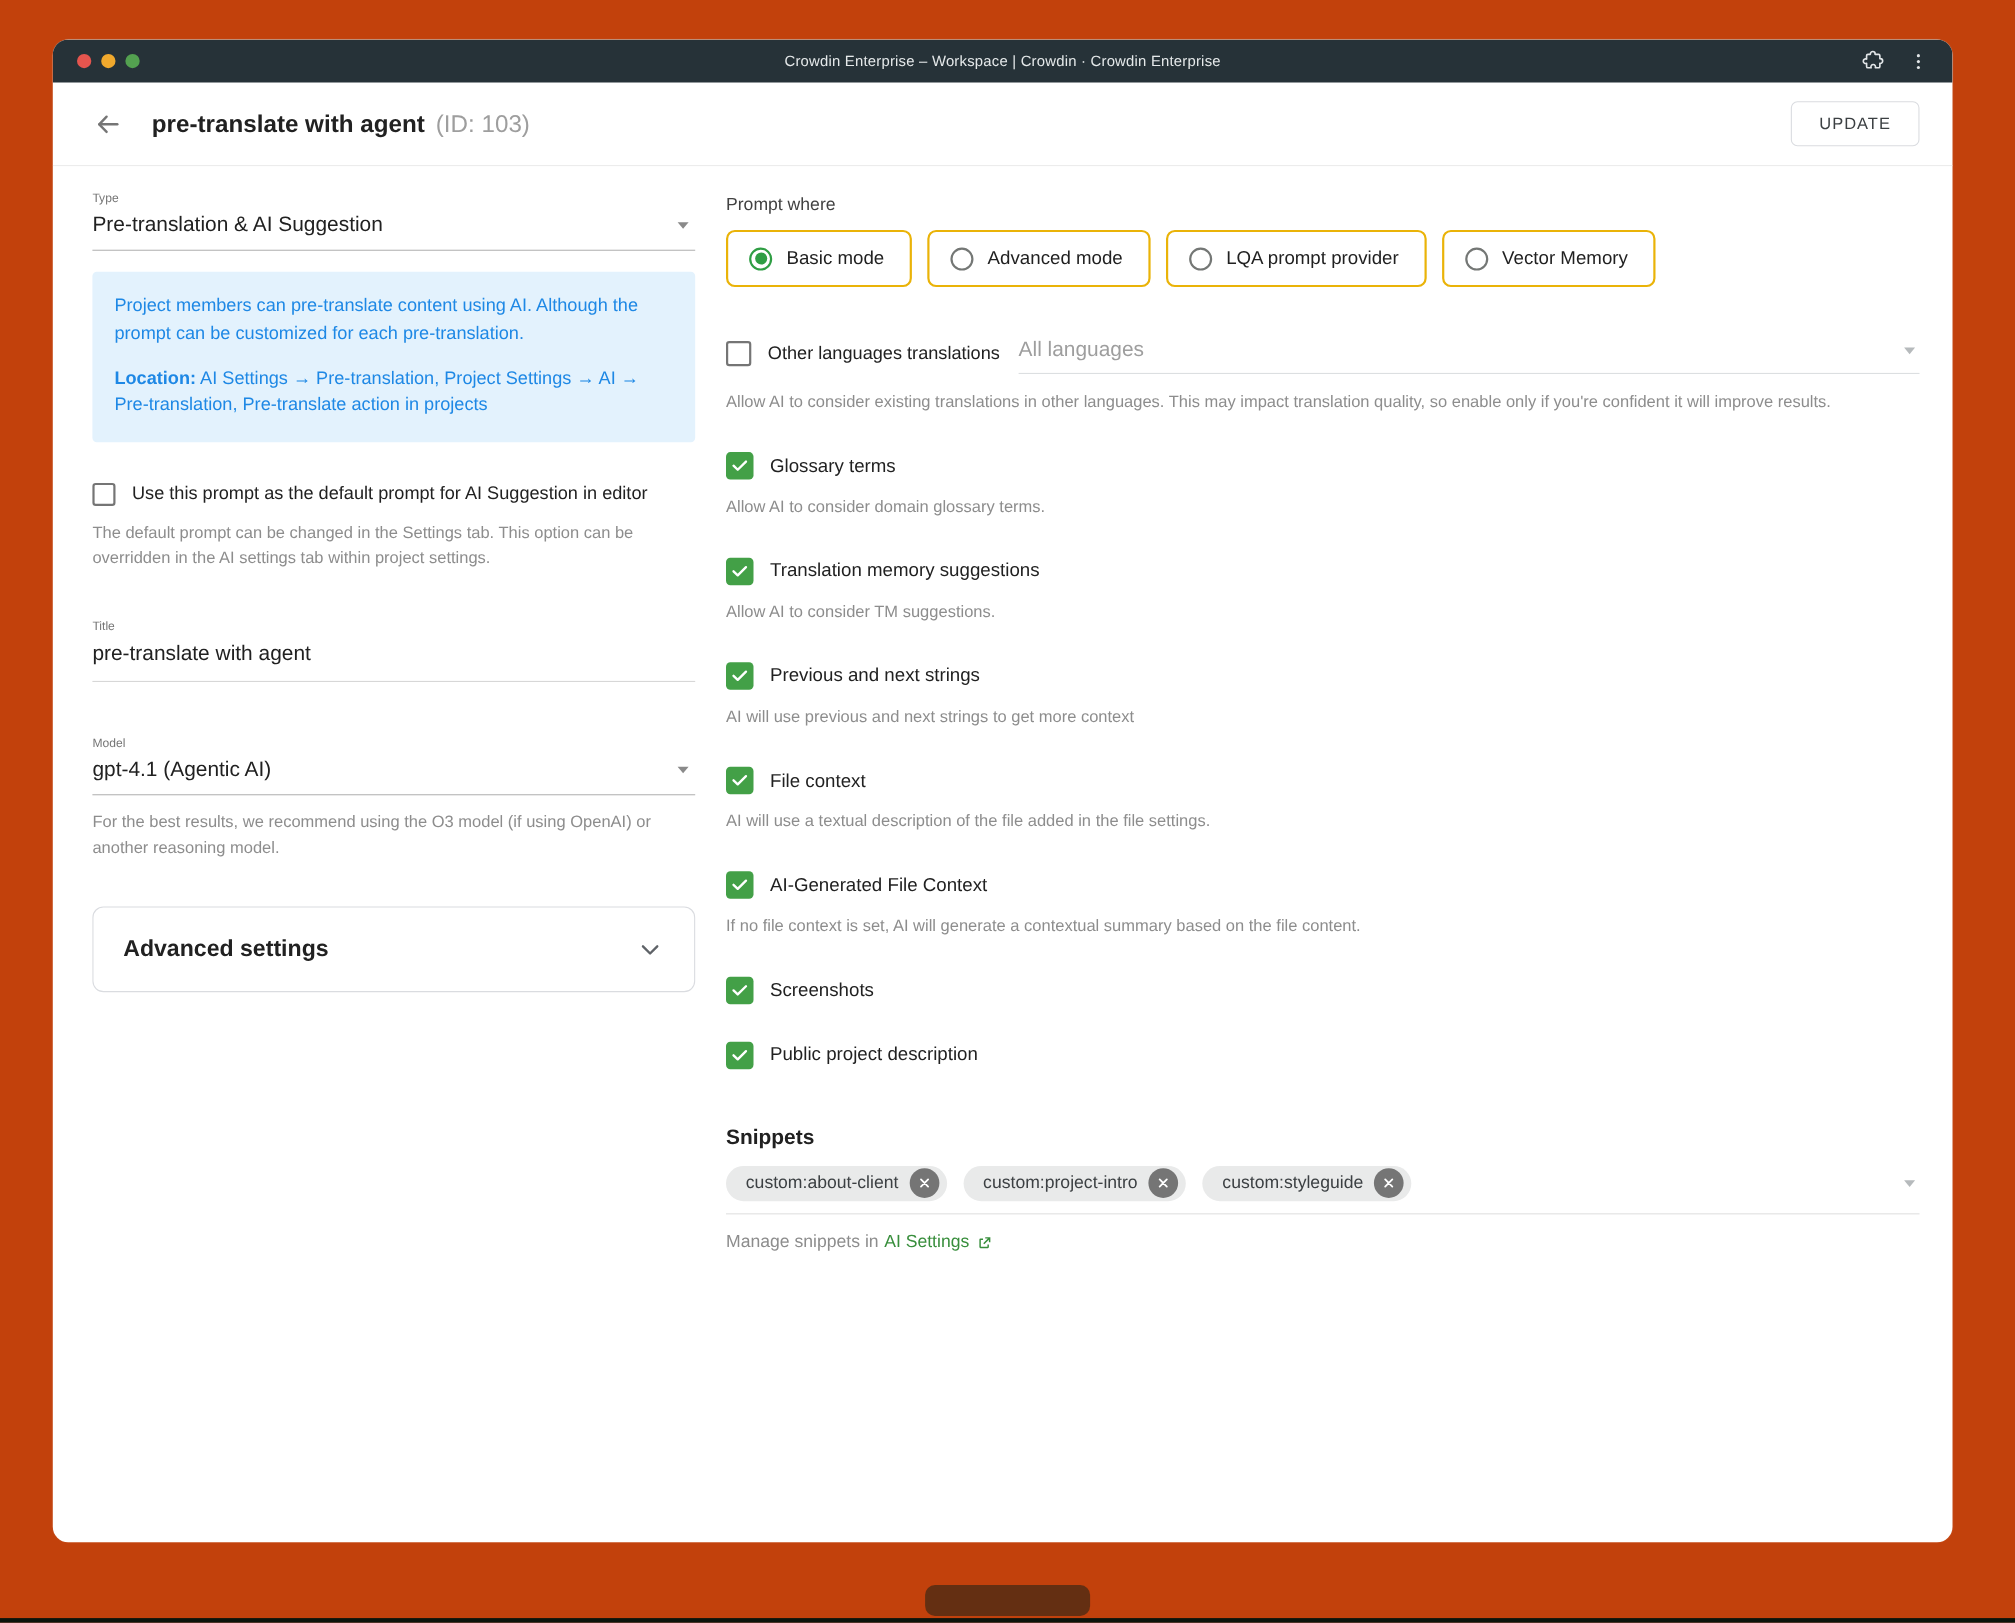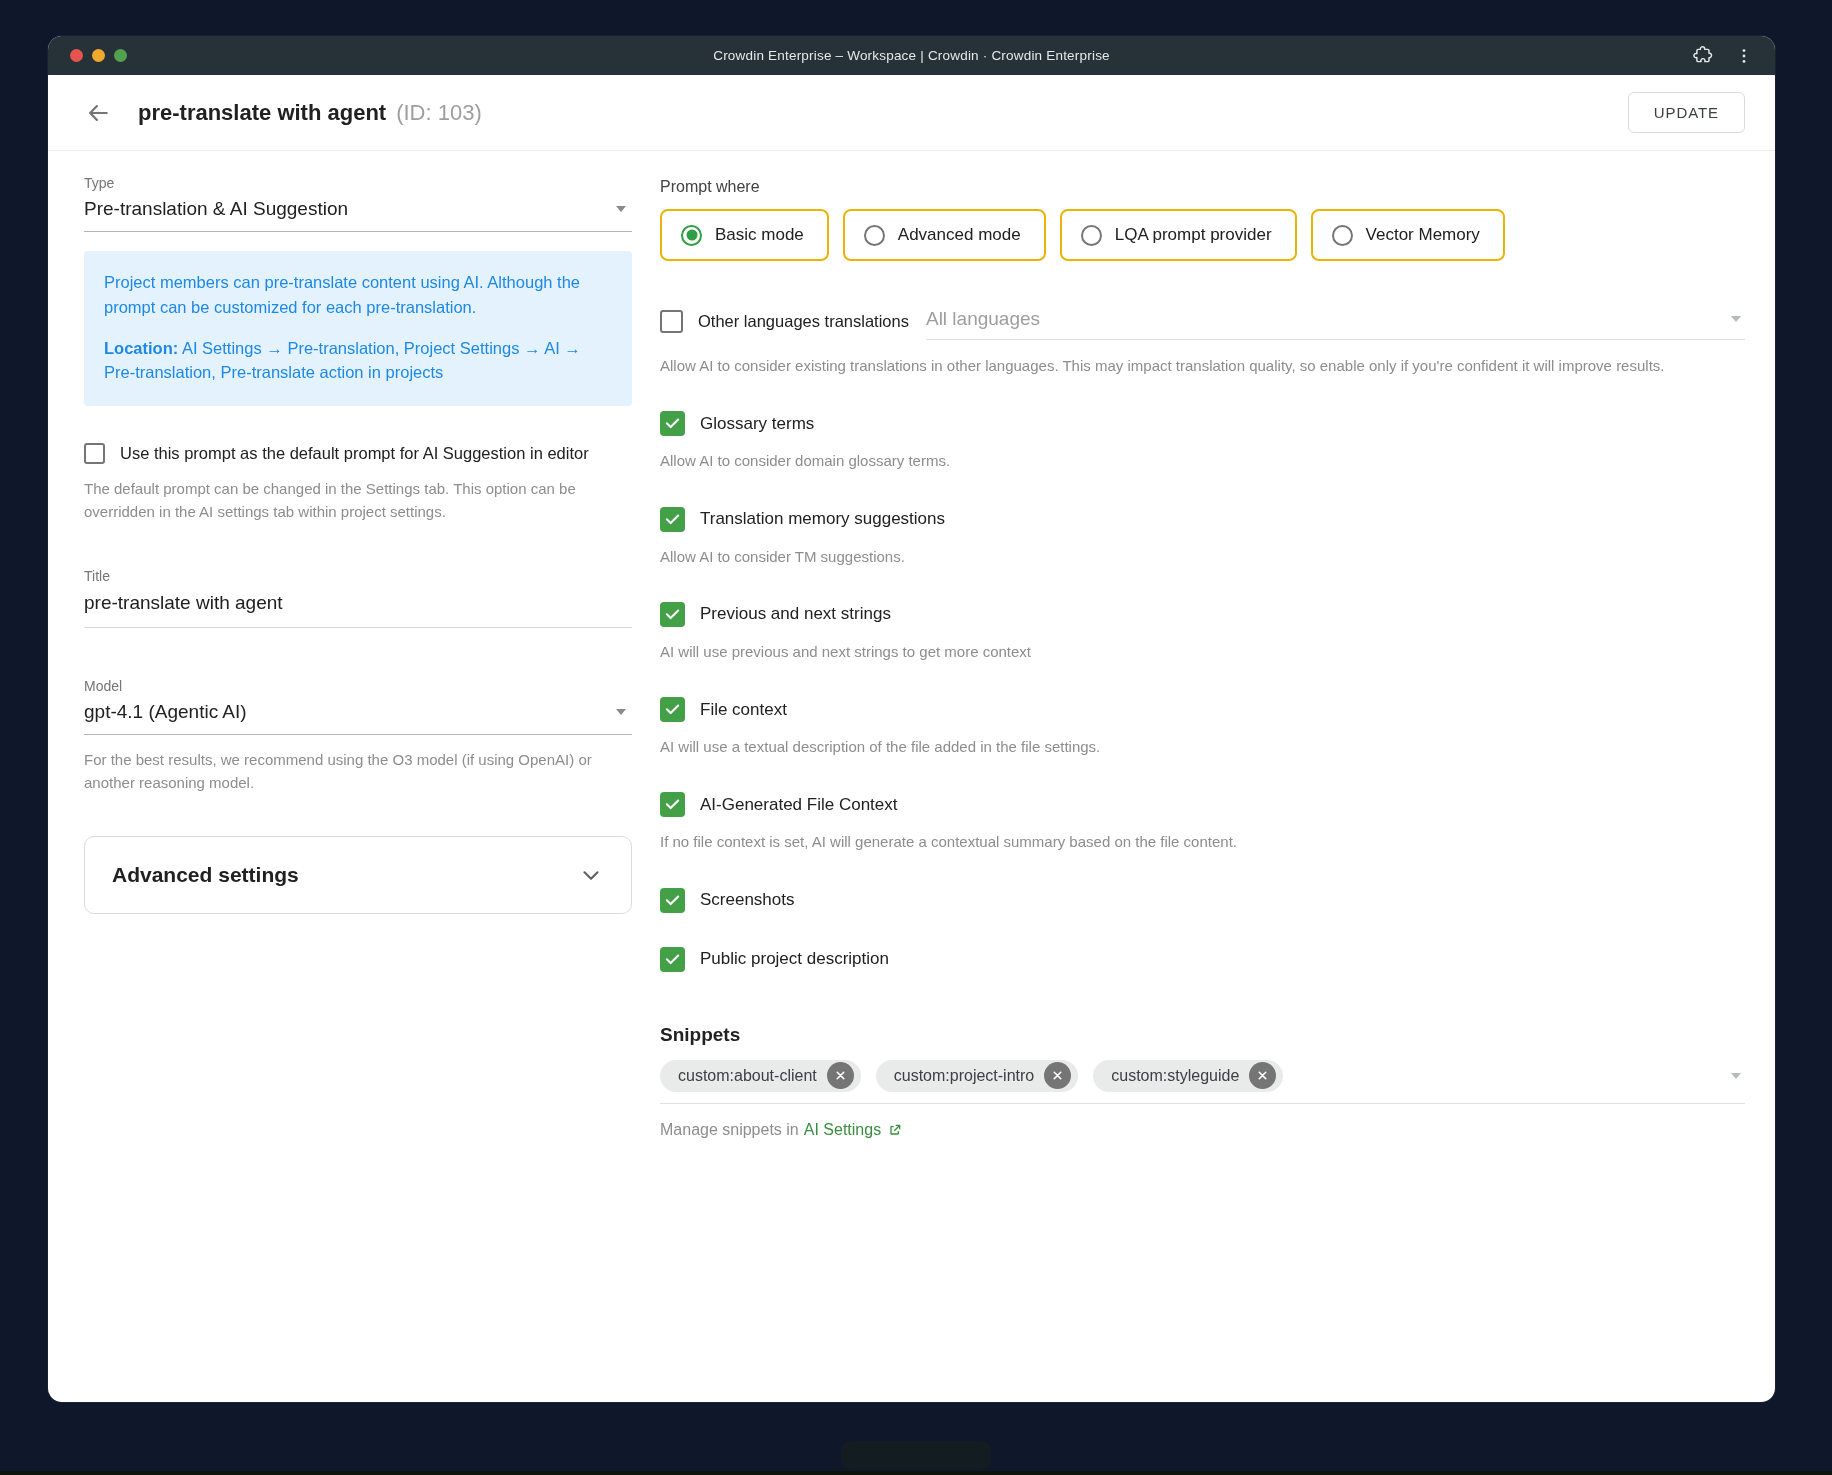--- a/index.html
+++ b/index.html
@@ -1,18 +1,18 @@
 <!DOCTYPE html>
 <html><head>
 <meta charset="utf-8">
 <style>
   * { margin:0; padding:0; box-sizing:border-box; }
   html,body { width:1832px; height:1475px; background:#000; font-family:"Liberation Sans", sans-serif; overflow:hidden; }
 
-  .stage { position:relative; width:1832px; height:1475px; background:#0f172a; }
+  .stage { position:relative; width:1832px; height:1475px; background:#c2410c; }
   .dock-hint { position:absolute; left:50%; transform:translateX(-50%); bottom:6px; width:150px; height:28px; border-radius:9px; background:rgba(24,32,24,0.55); }
   .bottom-strip { position:absolute; left:0; right:0; bottom:0; height:4px; background:#0c140c; }
 
   .window { position:absolute; left:48px; top:36px; width:1727px; height:1366px; background:#fff; border-radius:14px; overflow:hidden; box-shadow:0 0 0 1px rgba(255,255,255,0.04); }
 
   
   .titlebar { position:relative; height:39px; background:#263238; display:flex; align-items:center; }
   .traffic { display:flex; gap:9px; margin-left:22px; }
   .tl { width:13px; height:13px; border-radius:50%; display:inline-block; }
   .tl.red { background:#e5554e; }
@@ -28,21 +28,21 @@
   .page-title { margin-left:26px; font-size:22px; font-weight:700; color:#212121; }
   .page-id { margin-left:10px; font-size:22px; color:#9e9e9e; font-weight:400; }
   .update-btn { margin-left:auto; border:1px solid #dadce0; background:#fff; border-radius:6px; padding:11px 25px; font-size:15px; font-weight:500; letter-spacing:0.9px; color:#3c4043; font-family:"Liberation Sans", sans-serif; cursor:pointer; }
 
   
   .content { display:flex; padding:24px 30px 0 36px; }
   .left-col { width:548px; flex:none; }
   .right-col { flex:1; margin-left:28px; padding-top:3px; }
 
   
-  .field-label { font-size:14px; color:#757575; }
+  .field-label { font-size:11px; color:#757575; }
   .select-line { display:flex; align-items:center; justify-content:space-between; border-bottom:1px solid #b5b5b5; padding:7px 6px 11px 0; }
   .select-value { font-size:19px; color:#212121; }
   .caret { width:0; height:0; border-left:5.5px solid transparent; border-right:5.5px solid transparent; border-top:6.5px solid #8a8a8a; }
 
   .info-box { margin-top:19px; background:#e3f2fd; border-radius:4px; padding:19px 22px 21px 20px; }
   .info-box p { font-size:16.5px; line-height:1.5; color:#1e88e5; }
   .info-box p + p { margin-top:16px; }
   .info-box b { font-weight:700; }
 
   .cb-row { display:flex; align-items:center; }

